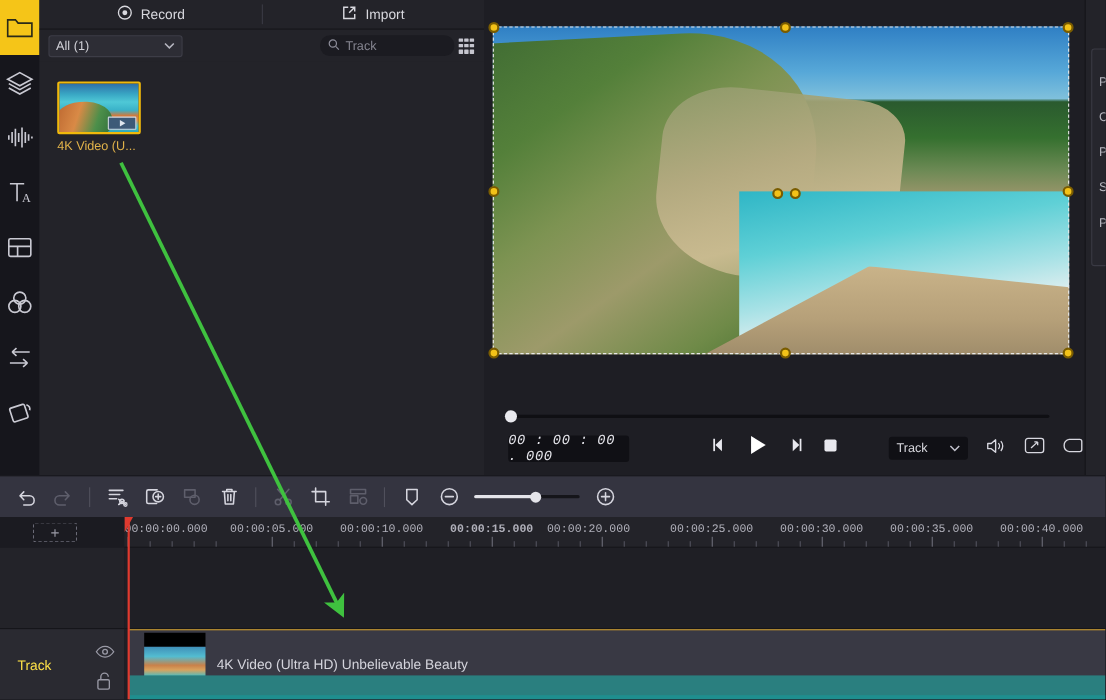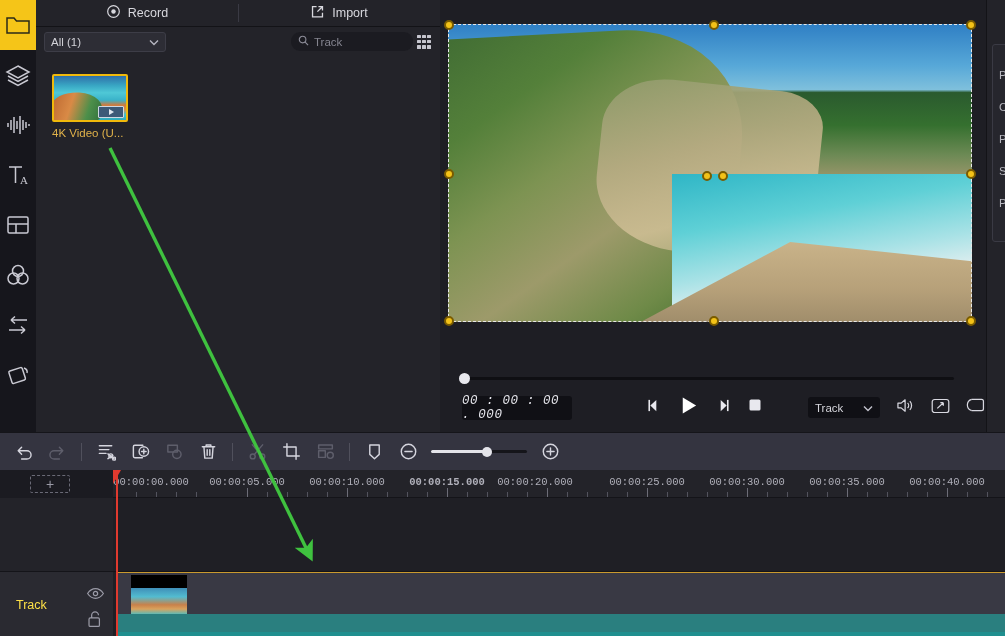--- a/index.html
+++ b/index.html
@@ -656,20 +656,21 @@
         </svg>
       </div>
     </div>
 
     <div class="lane">
       <div class="clip">
         <div class="cthumb">
           <div class="black"></div>
             <div class="pic"></div>
         </div>
+        <div class="cname">4K Video (Ultra HD) Unbelievable Beauty</div>
         <div class="teal"></div>
         <div class="tealline"></div>
       </div>
     </div>
 
     <div class="playflag"></div>
     <div class="playhead"></div>
   </div>
 
   <svg class="anno" viewBox="0 0 1005 636">

